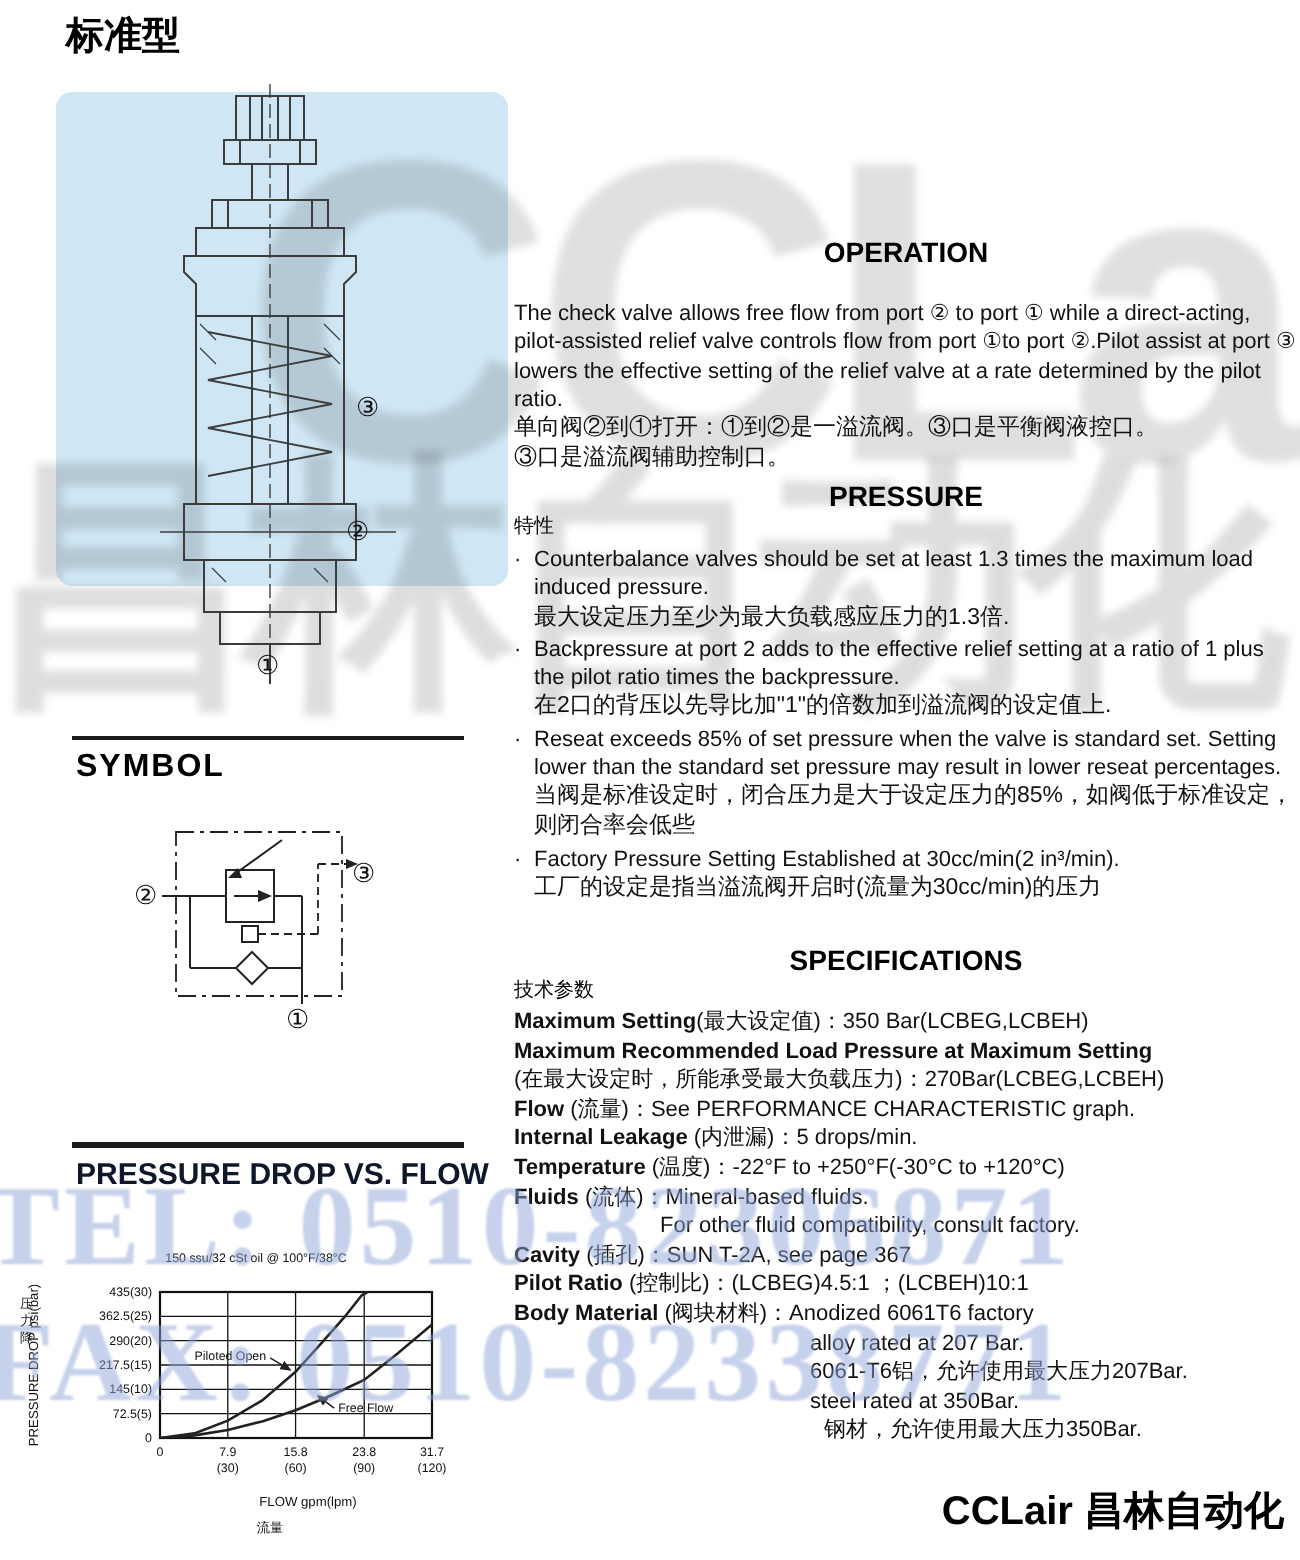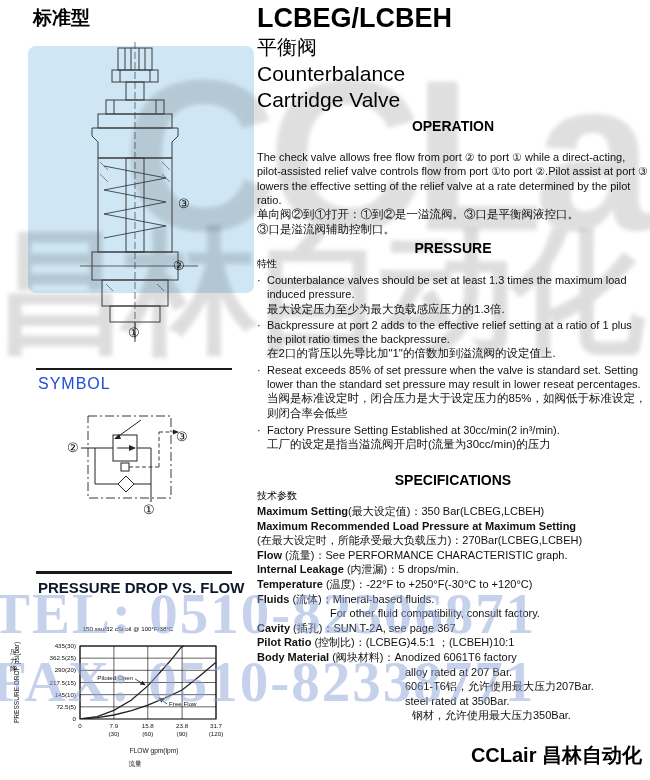--- a/index.html
+++ b/index.html
@@ -21,22 +21,22 @@
          letter-spacing:2px;color:#8fa5d8;opacity:.50;filter:blur(.4px);white-space:nowrap;}
   .wm-tel{top:581px;}
   .wm-fax{top:649px;}
 
   
   .std{position:absolute;left:33px;top:5px;z-index:3;font-size:19px;font-weight:bold;color:#000;}
   .valve{position:absolute;left:40px;top:42px;width:200px;height:305px;z-index:3;}
   .hr{position:absolute;left:36px;width:196px;background:#1a1a1a;z-index:3;}
   .hr1{top:368px;height:2px;}
   .hr2{top:571px;height:3px;}
-  .symbol-h{position:absolute;left:38px;top:375px;z-index:3;font-size:16px;font-weight:normal;
-            letter-spacing:1px;color:#1d4ed8;text-align:right;}
+  .symbol-h{position:absolute;left:38px;top:375px;z-index:3;font-size:16px;font-weight:bold;
+            letter-spacing:1px;color:#000000;text-align:right;}
   .symbol{position:absolute;left:55px;top:410px;width:150px;height:110px;z-index:3;}
   .chart-h{position:absolute;left:38px;top:579px;z-index:3;font-size:15px;font-weight:bold;color:#0f172a;}
   .chart{position:absolute;left:2px;top:618px;width:246px;height:162px;z-index:3;}
   .chart text{fill:#111;}
   .ct{font-size:6.2px;}
   .ctk{font-size:6.2px;}
   .cyl{font-size:6.6px;}
   .can{font-size:6.2px;}
   .cg{stroke:#111;stroke-width:.65;}
   .cb{fill:none;stroke:#111;stroke-width:1.1;}
@@ -178,26 +178,20 @@
       <text x="152" y="135" text-anchor="middle" class="cyl">FLOW  gpm(lpm)</text>
       <text x="133" y="148" text-anchor="middle" class="cyl">流量</text>
       <polyline points="78.0,101.0 95.2,98.7 111.9,92.3 129.1,82.2 145.8,67.9 159.5,52.7 170.2,40.6 178.8,29.7 181.8,28.0" class="cs" clip-path="url(#pclip)"></polyline>
       <polyline points="78.0,101.0 95.2,99.7 111.9,97.0 129.5,92.6 145.8,87.1 162.9,80.0 180.1,72.0 196.8,58.7 214.0,44.3" class="cs" clip-path="url(#pclip)"></polyline>
       <text x="131.06940063091483" y="61.94022988505748" text-anchor="end" class="can">Piloted Open</text>
       <line x1="133.06940063091483" y1="60.94022988505748" x2="143.06940063091483" y2="66.94022988505748" class="ca" marker-end="url(#ah)"></line>
       <text x="167.08201892744478" y="88.01609195402298" text-anchor="start" class="can">Free Flow</text>
       <line x1="165.08201892744478" y1="86.01609195402298" x2="157.08201892744478" y2="80.01609195402298" class="ca" marker-end="url(#ah)"></line>
     </svg>
 
-  <div class="rc" style="top:2px">
-    <div class="model">LCBEG/LCBEH</div>
-    <div class="title-cn">平衡阀</div>
-    <div class="title-en">Counterbalance</div>
-    <div class="title-en">Cartridge Valve</div>
-  </div>
 
   <div class="rc" style="top:118px">
     <div class="sec-h">OPERATION</div>
     <div class="body-en">The check valve allows free flow from port ② to port ① while a direct-acting, pilot-assisted relief valve controls flow from port ①to port ②.Pilot assist at port ③ lowers the effective setting of the relief valve at a rate determined by the pilot ratio.</div>
     <div class="body-cn">单向阀②到①打开：①到②是一溢流阀。③口是平衡阀液控口。</div>
     <div class="body-cn">③口是溢流阀辅助控制口。</div>
   </div>
 
   <div class="rc" style="top:240px">
     <div class="sec-h">PRESSURE</div>

